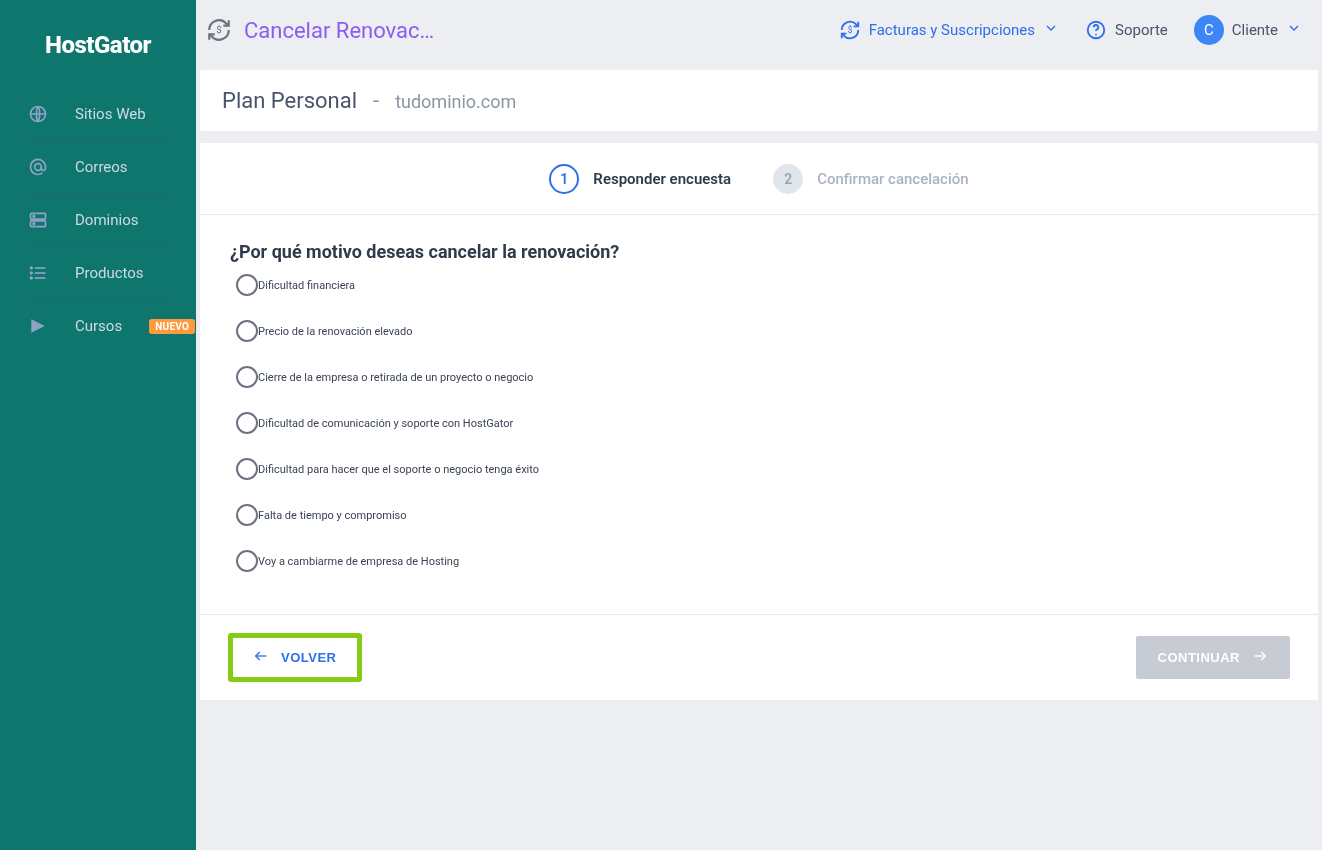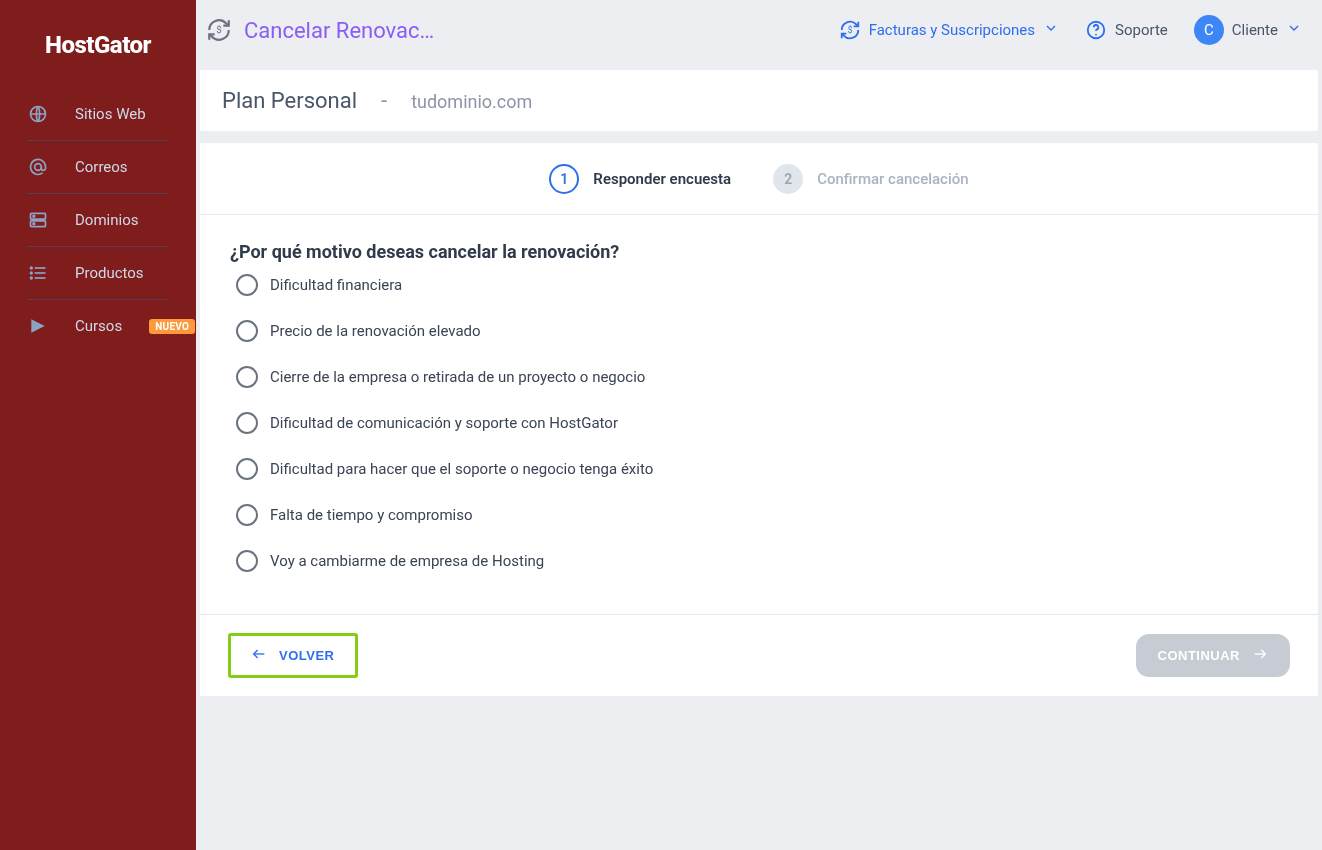--- a/index.html
+++ b/index.html
@@ -8,21 +8,21 @@
     background: #eceef1;
     color: #2f3a4a;
     width: 1322px;
     height: 850px;
     overflow: hidden;
     display: flex;
   }
   
   .sidebar {
     width: 196px;
-    background: #7f1d1d;
+    background: #0f766e;
     color: #fff;
     flex-shrink: 0;
     display: flex;
     flex-direction: column;
   }
   .logo {
     height: 90px;
     display: flex;
     align-items: center;
     justify-content: center;
@@ -115,21 +115,21 @@
   .chev svg { width: 16px; height: 16px; }
 
   
   .plan-header {
     background: #fff;
     margin: 10px 4px 0 4px;
     padding: 18px 22px;
     border-radius: 2px;
     display: flex;
     align-items: baseline;
-    gap: 24px;
+    gap: 16px;
   }
   .plan-title { font-size: 22px; color: #4a5568; font-weight: 400; }
   .plan-dash { color: #8b95a5; font-size: 22px; }
   .plan-domain { color: #8b95a5; font-size: 18px; }
 
   
   .card {
     background: #fff;
     margin: 12px 4px 0 4px;
     border-radius: 2px;
@@ -159,62 +159,62 @@
   .survey {
     padding: 26px 30px 30px 30px;
   }
   .survey h3 {
     font-size: 18px; font-weight: 700; color: #2f3a4a; 
   }
   .survey p.sub {
     font-size: 15px; color: #8b95a5; margin-bottom: 24px;
   }
   .option {
-    display: flex; align-items: center; gap: 12px;
+    display: flex; align-items: center; gap: 0;
     padding: 12px 6px;
     cursor: pointer;
-    font-size: 15px; color: #3a4454;
+    font-size: 11px; color: #3a4454;
   }
   .radio {
     width: 22px; height: 22px; border-radius: 50%;
     border: 2.5px solid #6b7280; flex-shrink: 0;
   }
 
   
   .footer {
     margin: 0 4px 0 4px;
     background: #fff;
     border-top: 1px solid #e5e9ef;
     padding: 18px 28px;
     display: flex;
     align-items: center;
     justify-content: space-between;
   }
   .btn-outline {
-    border: 3px solid #84cc16;
+    border: 5px solid #84cc16;
     color: #2f6fed;
     background: #fff;
     padding: 10px 20px;
     font-size: 13px;
     font-weight: 700;
     letter-spacing: 0.5px;
     border-radius: 3px;
     display: inline-flex; align-items: center; gap: 12px;
     cursor: pointer;
   }
   .btn-outline svg { width: 16px; height: 16px; }
   .btn-primary {
     background: #c7ccd4;
     color: #fff;
     border: none;
     padding: 12px 22px;
     font-size: 13px;
     font-weight: 700;
     letter-spacing: 0.5px;
-    border-radius: 13px;
+    border-radius: 2px;
     display: inline-flex; align-items: center; gap: 12px;
     cursor: not-allowed;
   }
   .btn-primary svg { width: 16px; height: 16px; }
 </style>
 </head>
 <body>
 
 <aside class="sidebar">
   <div class="logo">HostGator</div>

